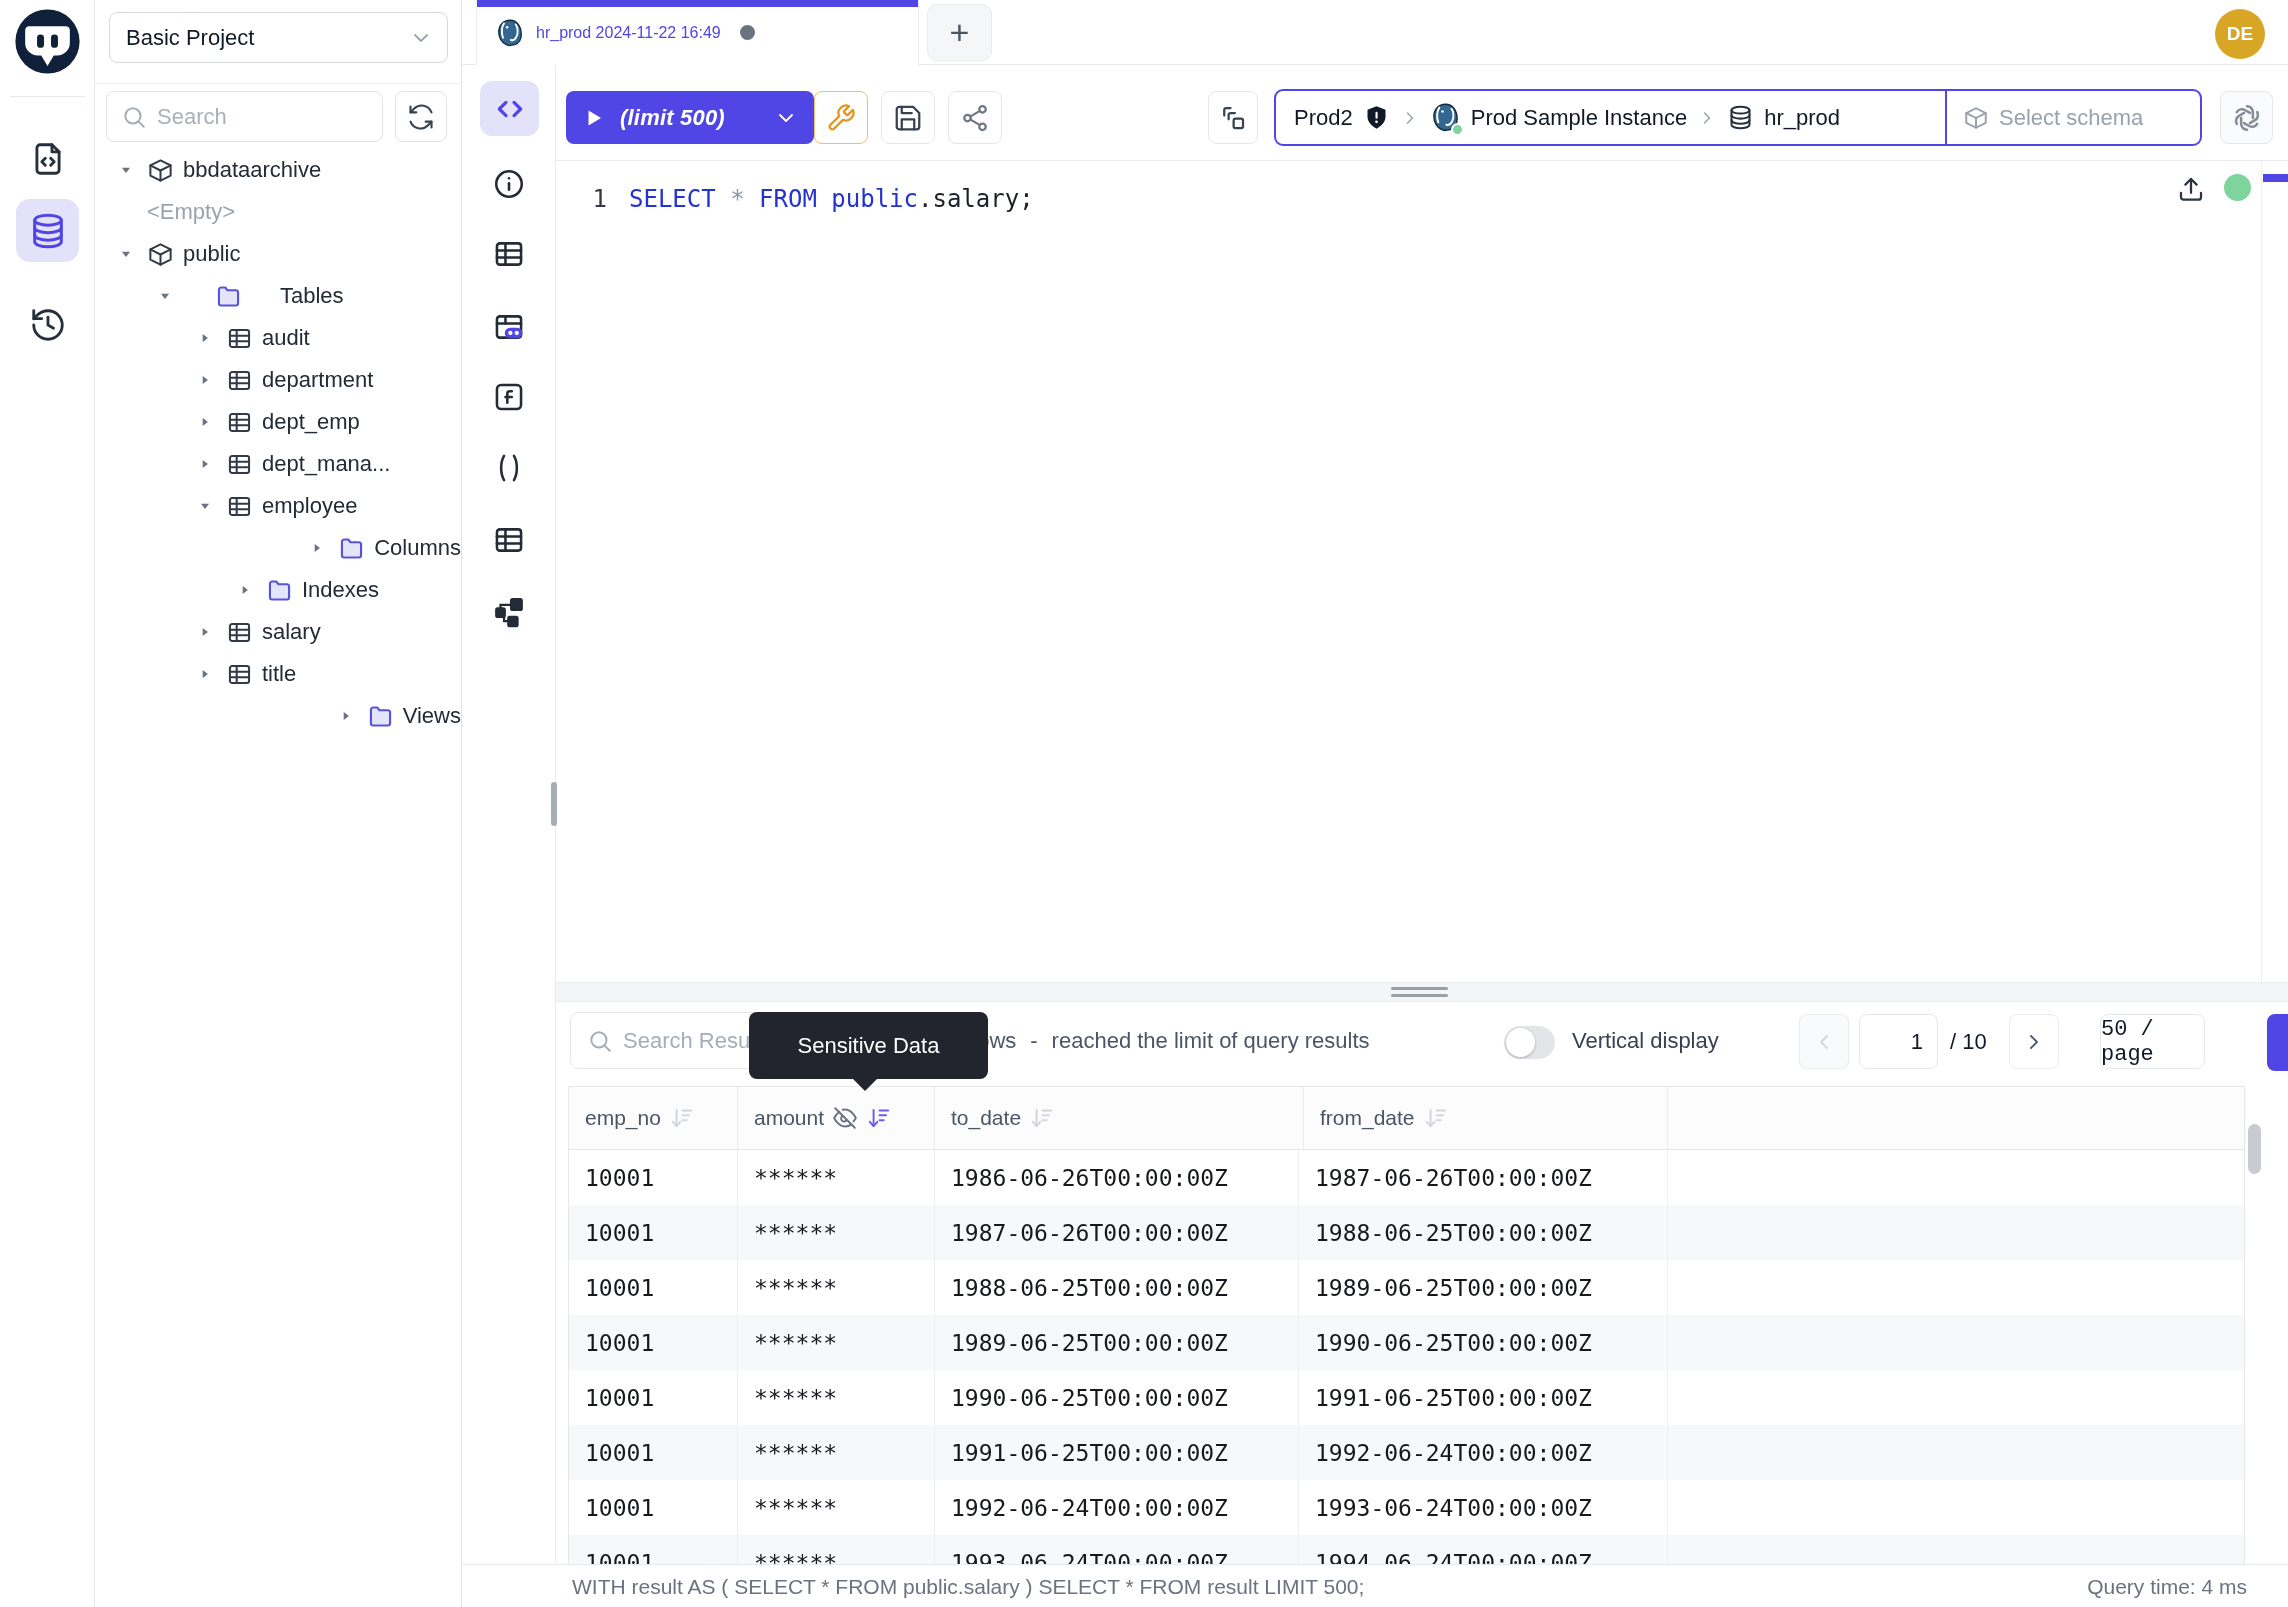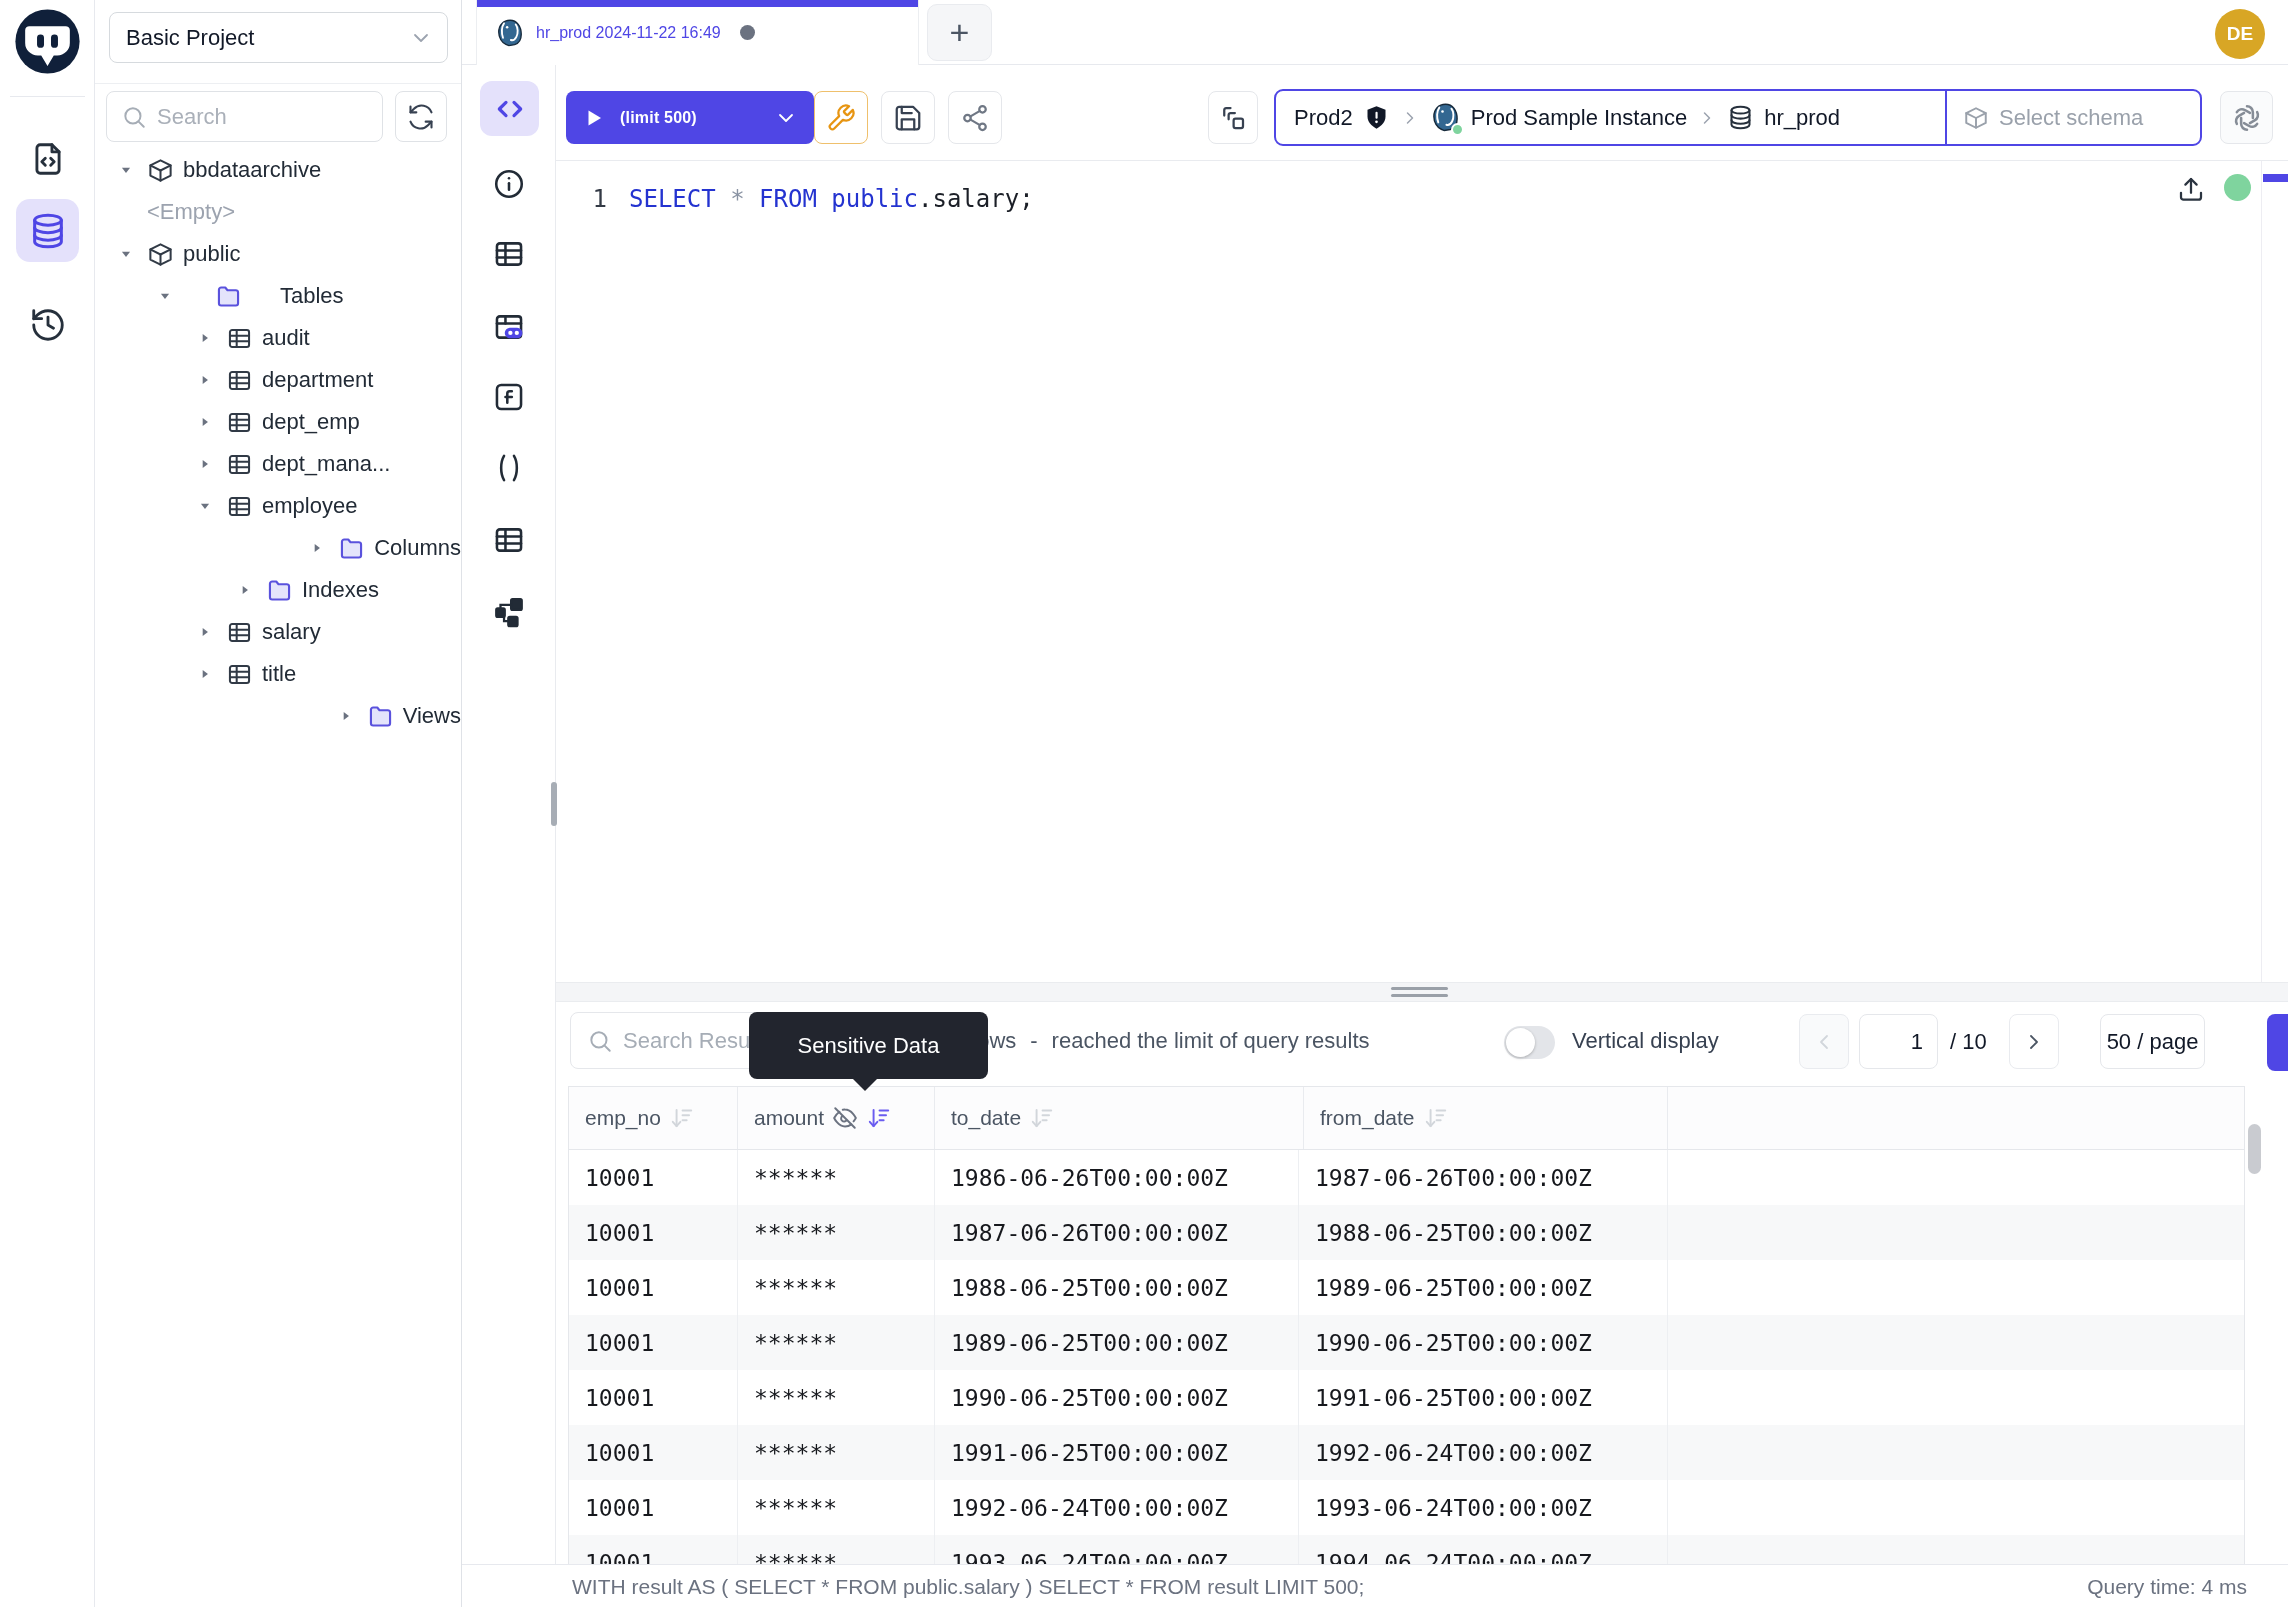--- a/index.html
+++ b/index.html
@@ -46,21 +46,21 @@
 
   
   .ed-rail { position:absolute; left:462px; top:65px; width:94px; height:1542px; background:#fff; border-right:1px solid #e9ebef; }
   .ed-rail .tool { position:absolute; left:0; width:94px; display:flex; justify-content:center; color:#222b36; }
   .code-active { position:absolute; left:18px; top:16px; width:59px; height:55px; border-radius:12px; background:var(--accent-soft,#e4e1fb); display:flex; align-items:center; justify-content:center; color:var(--accent,#4f46e5); }
 
   
   .toolbar { position:absolute; left:556px; top:65px; right:0; height:96px; background:#fff; border-bottom:1px solid #e9ebef; }
   .btn { position:absolute; top:26px; height:53px; border-radius:8px; display:flex; align-items:center; justify-content:center; background:#fff; border:1px solid #e5e7eb; }
   .run-btn { left:10px; width:248px; background:var(--accent,#4f46e5); border:none; color:#fff; gap:14px; padding:0 16px; justify-content:flex-start; }
-  .run-label { font-size:16px; font-weight:600; letter-spacing:0.2px; }
+  .run-label { font-size:22px; font-weight:600; letter-spacing:0.2px;font-style:italic; }
   .wrench-btn { left:258px; width:54px; border:1.5px solid #efc06c; color:#e79512; }
   .save-btn   { left:325px; width:54px; color:#374151; }
   .share-btn  { left:392px; width:54px; color:#6f7784; }
   .batch-btn  { left:652px; width:50px; color:#374151; }
   .conn-box { position:absolute; left:718px; top:24px; width:928px; height:57px; border:2px solid var(--accent,#4f46e5); border-radius:9px; display:flex; align-items:stretch; background:#fff; }
   .conn-a { width:671px; display:flex; align-items:center; gap:10px; padding:0 14px 0 18px; border-right:2px solid var(--accent,#4f46e5); color:#111827; white-space:nowrap; }
   .conn-b { flex:1; display:flex; align-items:center; gap:10px; padding:0 16px; color:#9aa1ab; }
   .crumb-sep { color:#9ca3af; width:20px; height:20px; }
   .ai-btn { left:1664px; width:53px; background:#fafbfc; color:#868d97; }
   .pgwrap { position:relative; display:inline-flex; }
@@ -92,21 +92,21 @@
   .res-search input::placeholder { color:#a6adb6; }
   .res-note { position:absolute; left:371px; top:0; height:77px; display:flex; align-items:center; gap:14px; color:#4b5563; white-space:nowrap; }
   .toggle { position:absolute; left:948px; top:24px; width:51px; height:33px; border-radius:17px; background:#e3e5e9; }
   .toggle .knob { position:absolute; left:2px; top:2px; width:29px; height:29px; border-radius:50%; background:#fff; box-shadow:0 1px 3px rgba(0,0,0,.25); }
   .vlabel { position:absolute; left:1016px; top:0; height:77px; display:flex; align-items:center; color:#374151; }
   .pg-btn { position:absolute; top:12px; width:50px; height:55px; border-radius:8px; border:1px solid #e9ebef; background:#fff; display:flex; align-items:center; justify-content:center; }
   .pg-prev { left:1243px; background:#f9fafb; color:#d2d6db; }
   .pg-next { left:1453px; color:#4b5563; }
   .pg-input { position:absolute; left:1303px; top:12px; width:79px; height:55px; border:1px solid #e5e7eb; border-radius:8px; display:flex; align-items:center; justify-content:flex-end; padding-right:14px; color:#111827; }
   .pg-total { position:absolute; left:1394px; top:0; height:79px; display:flex; align-items:center; color:#111827; }
-  .pg-size { position:absolute; left:1544px; top:12px; width:105px; height:55px; border:1px solid #e5e7eb; border-radius:8px; display:flex; align-items:center; justify-content:center; color:#111827; }
+  .pg-size { position:absolute; left:1544px; top:12px; width:105px; height:55px; border:1px solid #e5e7eb; border-radius:8px; display:flex; align-items:center; justify-content:center; color:#111827;font-family:Liberation Mono, monospace; }
   .export-btn { position:absolute; left:1711px; top:12px; width:22px; height:57px; background:var(--accent,#4f46e5); border-radius:8px 0 0 8px; }
   .tooltip { position:absolute; left:193px; top:10px; width:239px; height:67px; background:var(--tooltip,#22252e); color:#fff; border-radius:8px; display:flex; align-items:center; justify-content:center; z-index:6; font-size:22px; }
   .tooltip .arrow { position:absolute; left:103px; bottom:-12px; width:0; height:0; border-left:13px solid transparent; border-right:13px solid transparent; border-top:13px solid var(--tooltip,#22252e); }
 
   
   .rtable { position:absolute; left:568px; top:1086px; width:1677px; height:478px; border:1px solid #e5e7eb; border-bottom:none; overflow:hidden; background:#fff; }
   .rt-head { display:flex; height:63px; background:#fcfcfd; border-bottom:1px solid #e5e7eb; }
   .rt-hcell { display:flex; align-items:center; gap:8px; padding-left:16px; color:#4b5563; font-size:21px; border-right:1px solid #e9ebef; }
   .rt-hcell:last-child { border-right:none; flex:1; }
   .rt-row { display:flex; height:55px; }

